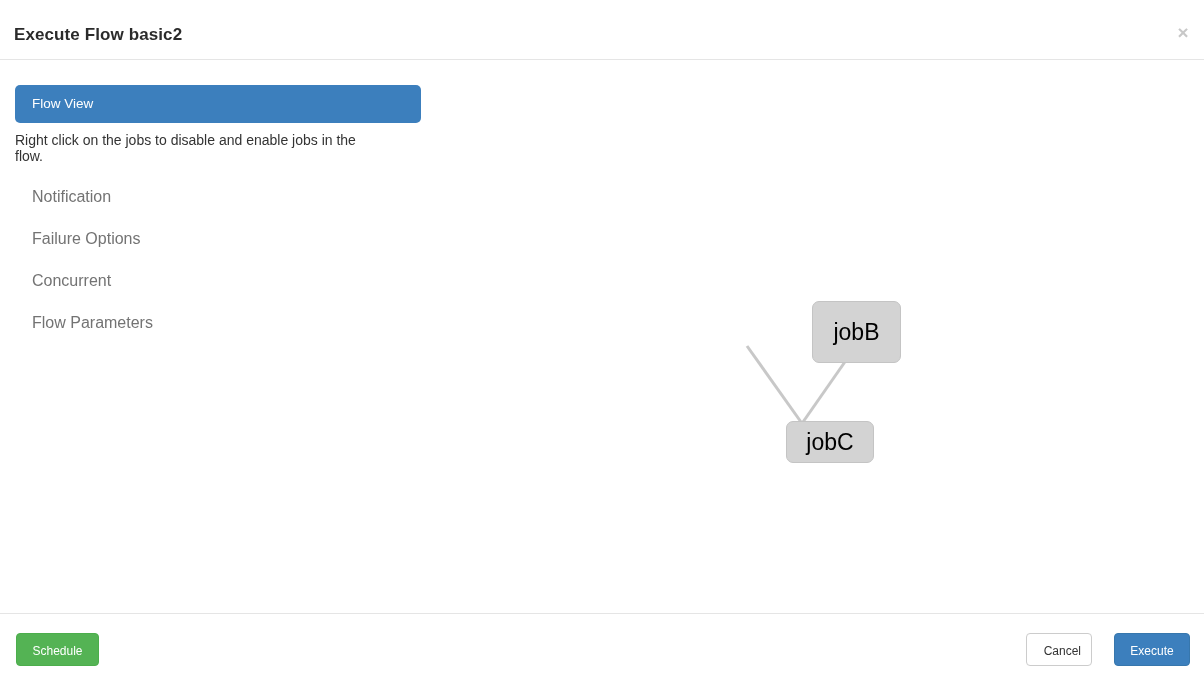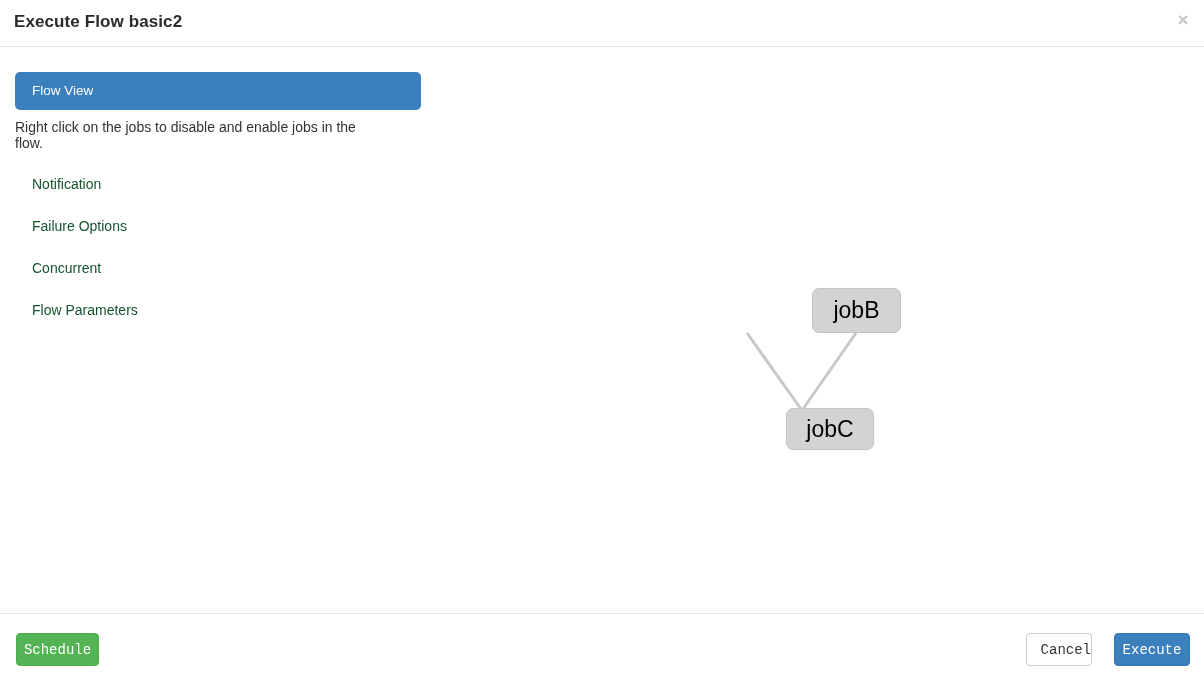--- a/index.html
+++ b/index.html
@@ -28,20 +28,21 @@
     flex-direction: column;
   }
 
   
   .modal-header {
     position: relative;
     height: 47px;
     box-sizing: border-box;
     border-bottom: 1px solid #e5e5e5;
     flex: 0 0 auto;
+    margin-top: 13px;
   }
   .modal-title {
     position: absolute;
     left: 14px;
     top: 12px;
     font-size: 17px;
     font-weight: bold;
     color: #2b2b2b;
     letter-spacing: 0.1px;
     line-height: 20px;
@@ -103,22 +104,22 @@
     margin-top: 12px;
     list-style: none;
     padding: 0;
   }
   .sidebar-link-item {
     padding-left: 17px;
     height: 42px;
     line-height: 42px;
   }
   .sidebar-link {
-    color: #14532d;
-    font-size: 14px;
+    color: #737373;
+    font-size: 16px;
     text-decoration: none;
     cursor: pointer;
   }
 
   
   .flow-canvas {
     position: absolute;
     left: 400px;
     top: 0;
     width: 790px;
@@ -139,40 +140,40 @@
     color: #000000;
     font-size: 23px;
     font-family: "Liberation Sans", sans-serif;
     cursor: pointer;
     white-space: nowrap;
     display: flex;
     align-items: center;
     justify-content: center;
   }
   #node-0 { left: 302px; top: 241px; width: 91px;  height: 45px; }
-  #node-1 { left: 412px; top: 241px; width: 89px;  height: 45px; }
+  #node-1 { left: 412px; top: 241px; width: 89px;  height: 62px; }
   #node-2 { left: 355px; top: 361px; width: 88px;  height: 42px; margin-left: 31px; }
 
   
   .modal-footer {
     position: relative;
     height: 68px;
     box-sizing: border-box;
     border-top: 1px solid #e5e5e5;
     flex: 0 0 auto;
   }
   .btn {
     position: absolute;
     box-sizing: border-box;
-    font-size: 14px;
-    font-family: Liberation Mono, monospace;
+    font-size: 12px;
+    font-family: Liberation Sans, sans-serif;
     border-radius: 4px;
     cursor: pointer;
     text-align: center;
-    padding: 0;
+    padding: 10px;
   }
   .btn-schedule {
     left: 16px;
     top: 19px;
     width: 83px;
     height: 33px;
     background: #54b354;
     border: 1px solid #4cae4c;
     color: #ffffff;
   }

